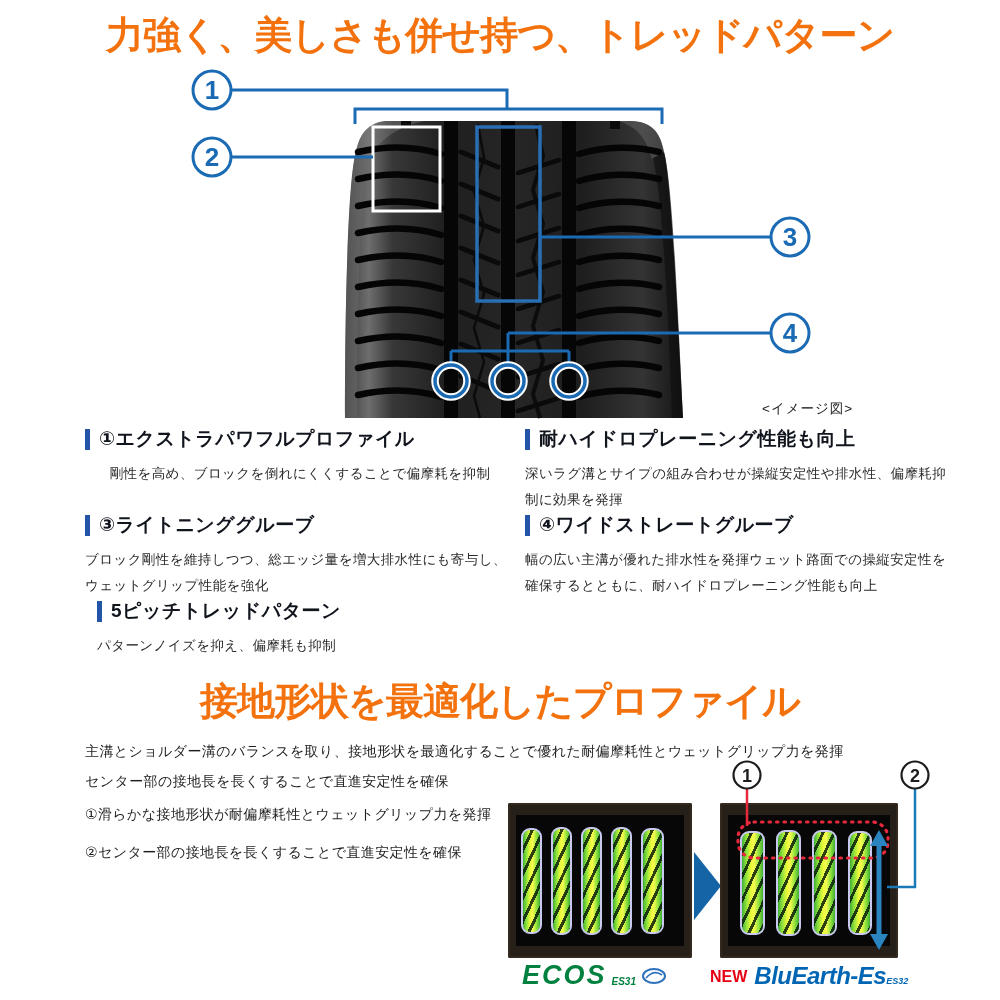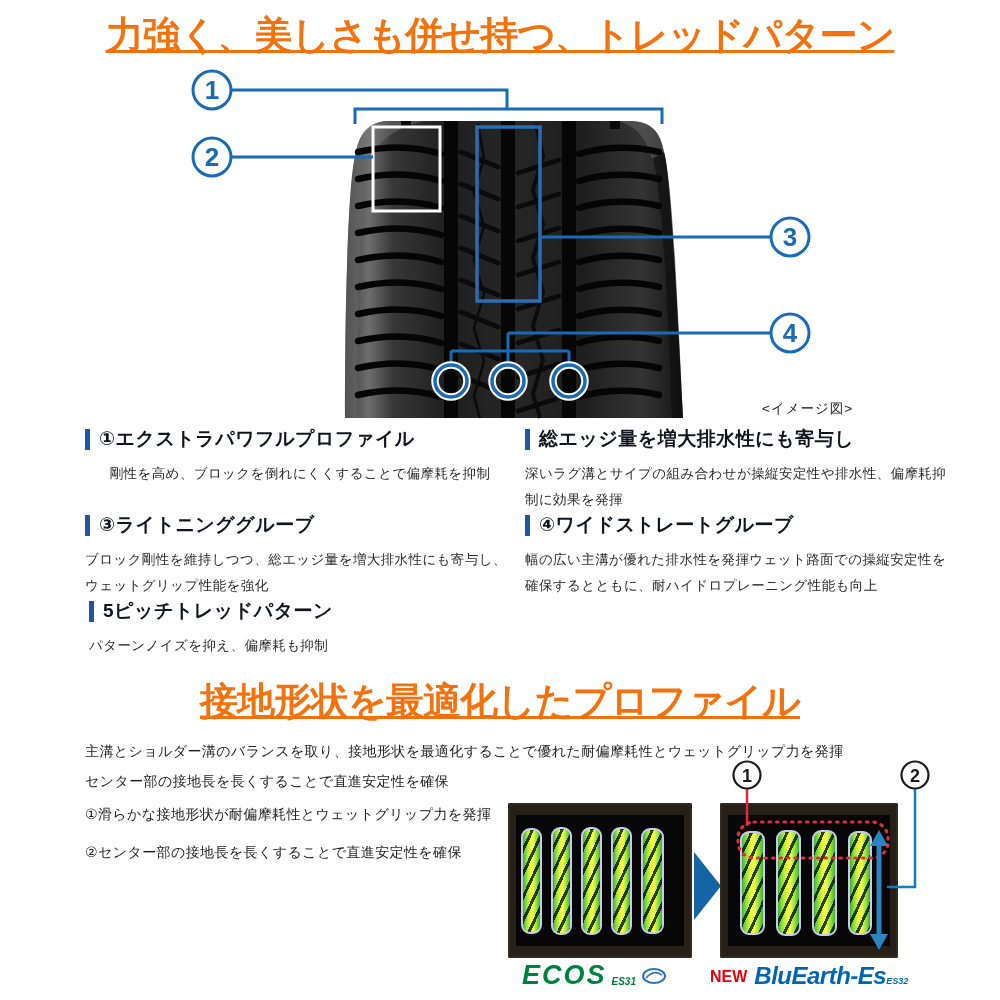--- a/index.html
+++ b/index.html
@@ -1,33 +1,33 @@
 <!DOCTYPE html>
 <html><head>
 <meta charset="utf-8">
 <style>
   html,body{margin:0;padding:0;}
   body{width:1000px;height:1000px;background:#ffffff;font-family:"Liberation Sans","DejaVu Sans",sans-serif;position:relative;overflow:hidden;}
   .page{position:absolute;inset:0;width:1000px;height:1000px;background:#fff;}
 
-  .h-orange{position:absolute;left:0;width:1000px;text-align:center;color:#f3720e;font-weight:900;letter-spacing:-1px;text-decoration:underline;}
+  .h-orange{position:absolute;left:0;width:1000px;text-align:center;color:#f3720e;font-weight:900;letter-spacing:-1px;}
   .h1{top:10px;font-size:38px;}
   .h2{top:676px;font-size:38px;}
 
   .figure1{position:absolute;left:0;top:60px;width:1000px;height:370px;}
 
   .features{position:absolute;left:85px;top:426px;width:880px;height:240px;}
   .feat{position:absolute;width:430px;}
   .feat .hd{display:flex;align-items:center;}
   .feat .bar{width:5px;height:21px;background:#2255a8;margin-right:9px;flex:none;}
   .feat .ttl{font-size:19px;font-weight:bold;color:#10141c;letter-spacing:0.5px;white-space:nowrap;}
   .feat .desc{margin-top:9px;font-size:13.5px;color:#2b2b2b;line-height:1.95;letter-spacing:0.4px;}
   .pos-l1{left:0;top:0;text-align:center;} .pos-r1{left:440;top:0px;left:440px;}
   .pos-l2{left:0;top:86px;} .pos-r2{left:440px;top:86px;}
-  .pos-l3{left:4px;top:172px;}
+  .pos-l3{left:12px;top:172px;}
 
   .intro{position:absolute;left:85px;top:736px;width:870px;font-size:14px;color:#1f1f1f;line-height:30px;letter-spacing:0.4px;}
   .points{position:absolute;left:85px;top:806px;width:460px;font-size:14px;color:#1f1f1f;letter-spacing:0.4px;}
   .points .pt{margin-bottom:20px;}
 
   .figure2{position:absolute;left:490px;top:760px;width:490px;height:240px;}
   .frame{position:absolute;background:#262019;border-radius:2px;box-shadow:inset 0 0 0 2px #33291f;}
   .frame .screen{position:absolute;left:8px;right:8px;top:12px;bottom:12px;background:#070707;}
   .frame-before{left:18px;top:43px;width:184px;height:155px;}
   .frame-after{left:230px;top:43px;width:178px;height:155px;}
@@ -146,21 +146,21 @@
     <div class="feat pos-l1">
       <div class="hd">
           <span class="bar"></span>
         <span class="ttl">①エクストラパワフルプロファイル</span>
         </div>
       <div class="desc">剛性を高め、ブロックを倒れにくくすることで偏摩耗を抑制</div>
     </div>
     <div class="feat pos-r1">
       <div class="hd">
           <span class="bar"></span>
-        <span class="ttl">総エッジ量を増大排水性にも寄与し</span>
+        <span class="ttl">耐ハイドロプレーニング性能も向上</span>
         </div>
       <div class="desc">深いラグ溝とサイプの組み合わせが操縦安定性や排水性、偏摩耗抑制に効果を発揮</div>
     </div>
     <div class="feat pos-l2">
       <div class="hd">
           <span class="bar"></span>
         <span class="ttl">③ライトニンググルーブ</span>
         </div>
       <div class="desc">ブロック剛性を維持しつつ、総エッジ量を増大排水性にも寄与し、ウェットグリップ性能を強化</div>
     </div>

